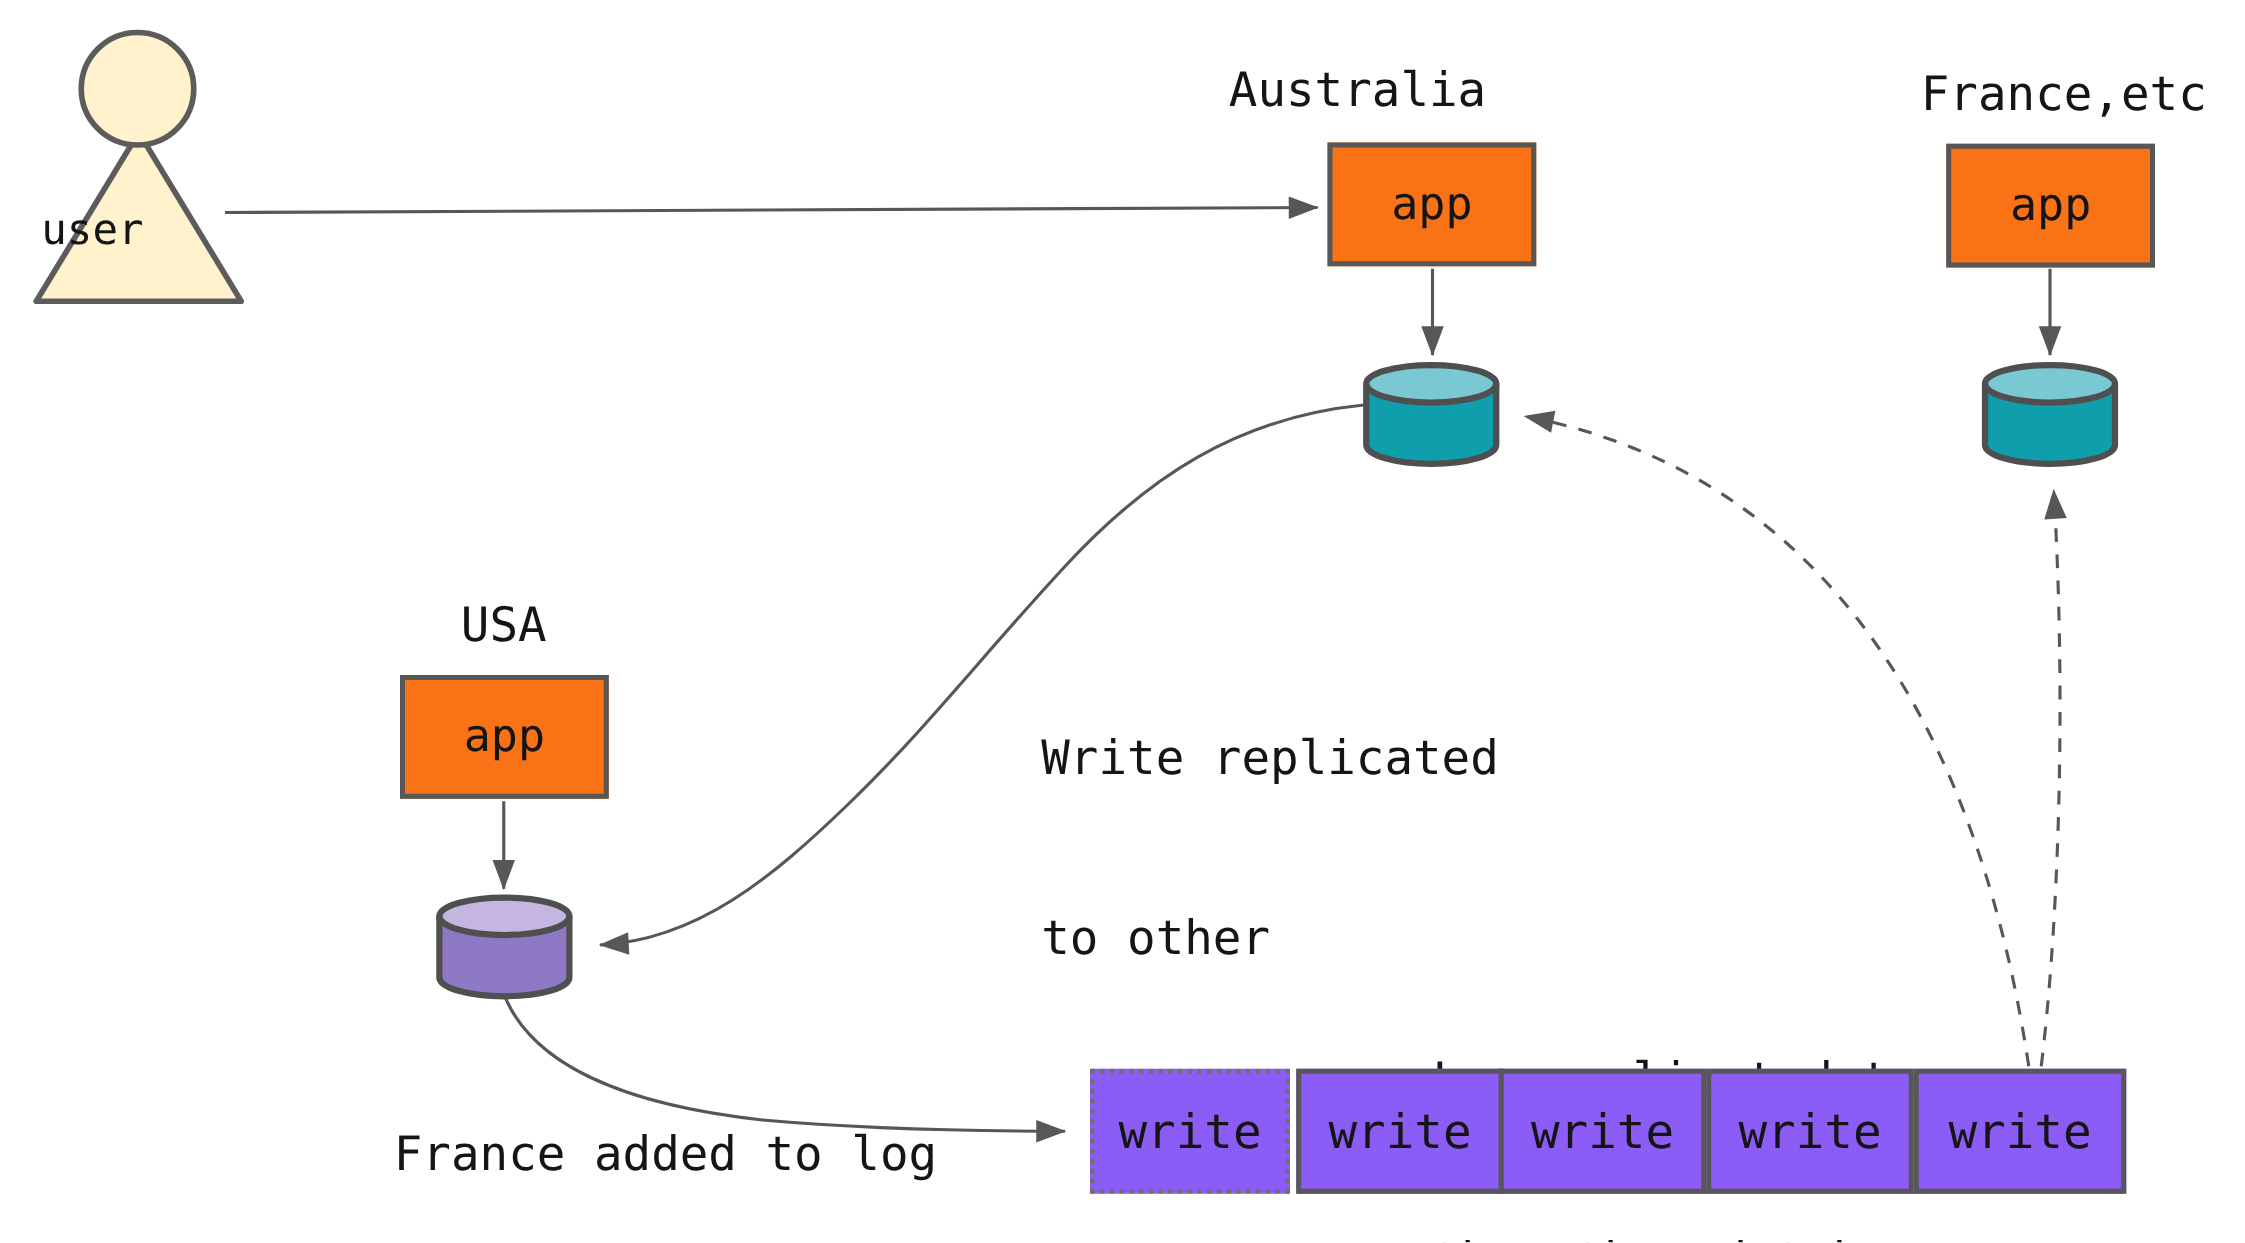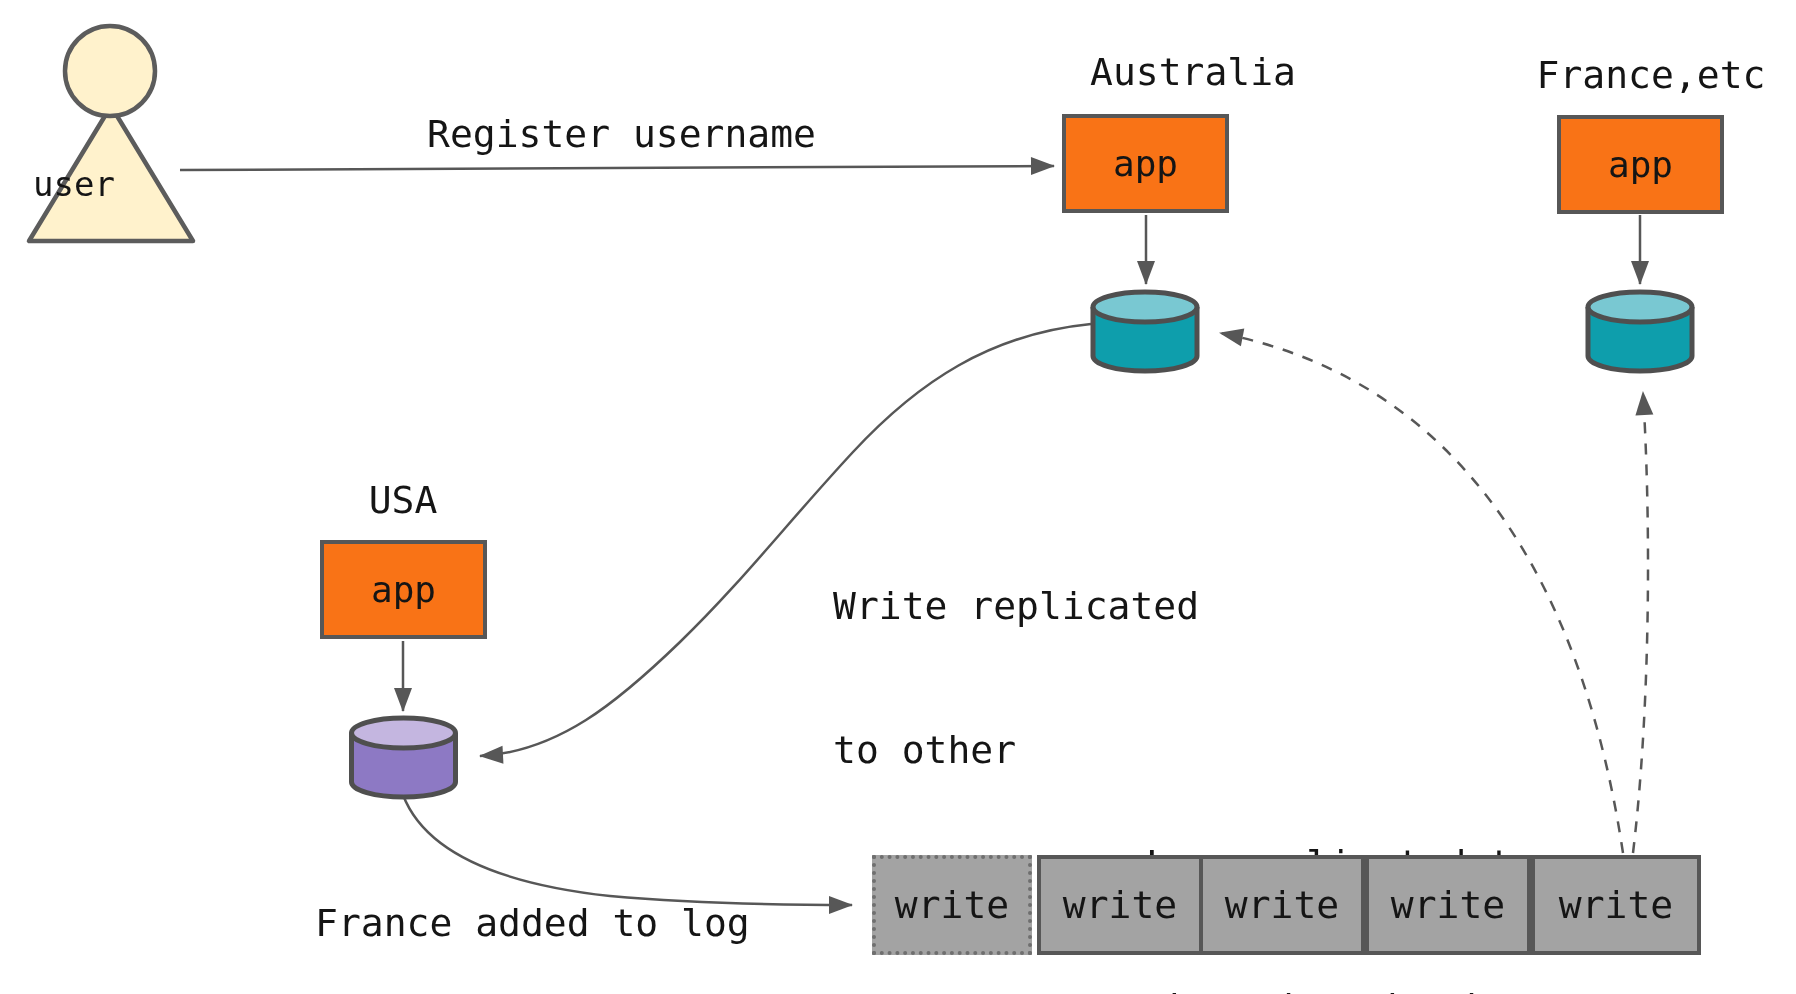--- a/index.html
+++ b/index.html
@@ -22,21 +22,21 @@
     position:absolute;z-index:2;
     width:159px;height:91px;
     background:#f97316;
     border:4px solid #575757;
     display:flex;align-items:center;justify-content:center;
     font-size:36px;
   }
   .log-cell{
     position:absolute;z-index:2;
     top:855px;height:92px;
-    background:#a3a3a3;
+    background:#8b5cf6;
     border:4px solid #575757;
     display:flex;align-items:center;justify-content:center;
     font-size:38px;
   }
   .log-cell.dotted{
     border:4px dotted #6f6f6f;
   }
 </style>
 </head>
 <body>
@@ -79,23 +79,22 @@
     </g>
 
     <g>
       <path d="M351.5,733 L351.5,782 A52,15 0 0 0 455.5,782 L455.5,733" stroke="#4f4f4f" stroke-width="5" stroke-linejoin="round" fill="#8D79C4"></path>
       <ellipse cx="403.5" cy="733" rx="52" ry="15" stroke="#4f4f4f" stroke-width="5" fill="#C4B6E0"></ellipse>
     </g>
   </svg>
 
   <div class="label" style="left:33px;top:165px;width:150px;font-size:34px;line-height:38px;">user</div>
 
-  <div class="label" style="left:427px;top:110px;">Register username</div>
 
-  <div class="label centered" style="left:996px;top:48px;width:300px;text-align:right;">Australia</div>
+  <div class="label centered" style="left:936px;top:48px;width:300px;">Australia</div>
   <div class="label centered" style="left:1501px;top:51px;width:300px;">France,etc</div>
   <div class="label centered" style="left:253px;top:476px;width:300px;">USA</div>
 
   <div class="label" style="left:833px;top:486px;">
     <div>Write replicated</div>
     <div>to other</div>
   </div>
 
   <div class="label" style="left:1146px;top:744px;">
     <div>Log replicated to</div>

